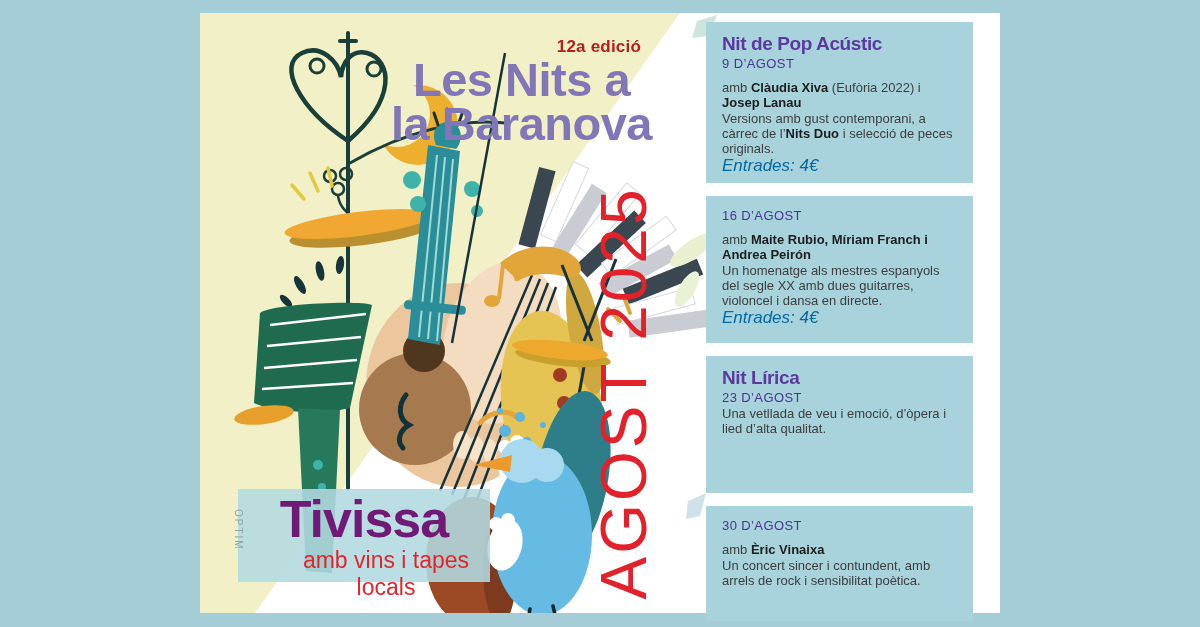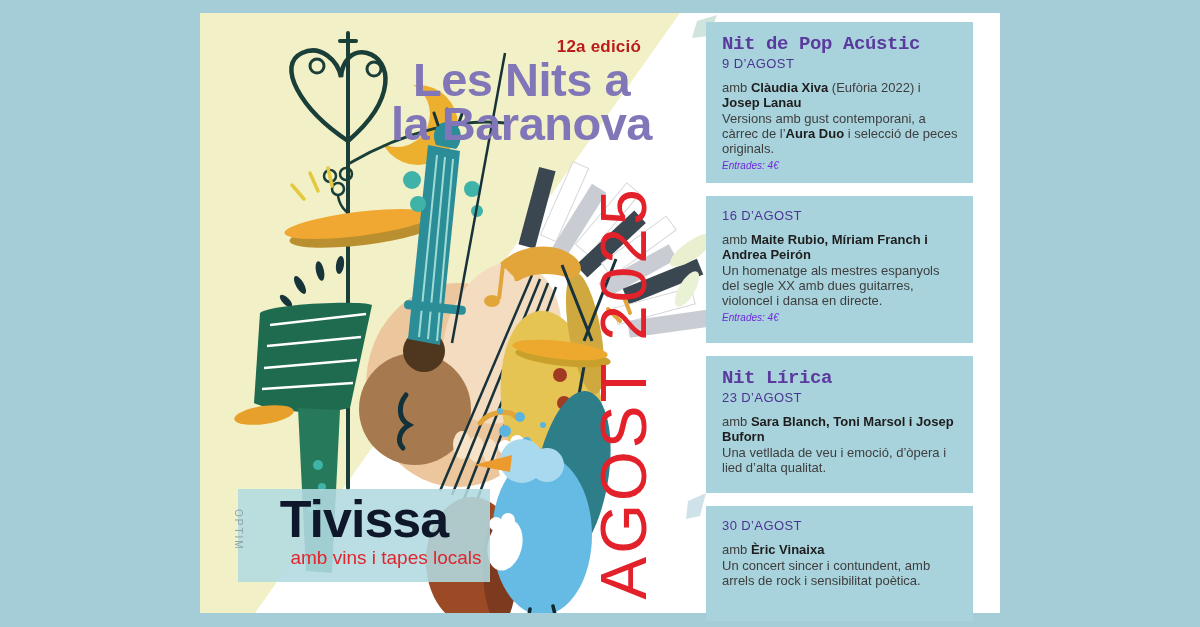--- a/index.html
+++ b/index.html
@@ -28,22 +28,22 @@
   .agost {
     position:absolute; left:209px; top:340px; width:430px; height:80px;
     transform:rotate(-90deg); text-align:center;
     font-size:64px; color:#e3212b; letter-spacing:3px; white-space:nowrap;
     line-height:80px;
   }
   .town-band {
     position:absolute; left:38px; top:476px; width:252px; height:93px;
     background:rgba(178,217,225,.88); text-align:center; padding-top:3px;
   }
-  .town { font-size:52px; line-height:54px; font-weight:bold; color:#0f172a; letter-spacing:-1px; }
-  .tagline { font-size:19px; color:#df262c; margin-top:1px;padding-left:44px; }
+  .town { font-size:52px; line-height:54px; font-weight:bold; color:#701a75; letter-spacing:-1px; }
+  .tagline { font-size:23px; color:#df262c; margin-top:1px;padding-left:44px; }
   .credit {
     position:absolute; left:8px; top:496px; width:60px;
     transform:rotate(90deg); transform-origin:18px 18px;
     font-size:10px; color:#8fa3ad; letter-spacing:2px; white-space:nowrap;
   }
 
   
   #events {
     position:absolute; left:706px; top:22px; width:267px;
     display:flex; flex-direction:column; gap:13px;
@@ -51,34 +51,33 @@
   .card {
     background:#a9d3dc; padding:11px 15px 9px 16px;
   }
   .card-1 { min-height:141px; }
   .card-2 { min-height:147px; }
   .card-3 { min-height:137px; }
   .card-4 { min-height:115px; }
   .card h2 {
     font-size:19px; line-height:22px; font-weight:bold; color:#5b3a9e;
     letter-spacing:-.4px;
-    font-family:Liberation Mono, monospace;
   }
   .card .date {
     font-size:13px; font-weight:normal; color:#4a3492; letter-spacing:.4px;
     margin-top:1px;
   }
   .card .lineup { margin-top:9px; }
   .card .lineup, .card .desc {
     font-size:13px; line-height:15px; color:#3d3d3d;
   }
   .card .desc { margin-top:1px; }
   .card .b { font-weight:bold; color:#1d1d1d; }
   .card .tickets {
-    font-size:10px; line-height:16px; font-style:italic; color:#6d28d9; margin-top:2px;
+    font-size:17px; line-height:16px; font-style:italic; color:#0369a1; margin-top:2px;
   }
 </style>
 </head>
 <body>
 
 <div id="page">
 
   <div id="canvas">
 
     <svg id="illu" viewBox="0 0 800 600" aria-hidden="true">
@@ -286,35 +285,34 @@
 
     <div class="credit">OPTIM</div>
   </div>
 
   <div id="events">
 
     <div class="card card-1">
       <h2>Nit de Pop Acústic</h2>
       <div class="date">9 D’AGOST</div>
       <div class="lineup"><span>amb </span><span class="b">Clàudia Xiva</span><span> (Eufòria 2022) i </span><span class="b">Josep Lanau</span></div>
-      <div class="desc"><span>Versions amb gust contemporani, a càrrec de l’</span><span class="b">Aura Duo</span><span> i selecció de peces originals.</span></div>
+      <div class="desc"><span>Versions amb gust contemporani, a càrrec de l’</span><span class="b">Nits Duo</span><span> i selecció de peces originals.</span></div>
       <div class="tickets">Entrades: 4€</div>
     </div>
 
     <div class="card card-2">
       <div class="date">16 D’AGOST</div>
       <div class="lineup"><span>amb </span><span class="b">Maite Rubio, Míriam Franch i Andrea Peirón</span></div>
       <div class="desc"><span>Un homenatge als mestres espanyols del segle XX amb dues guitarres, violoncel i dansa en directe.</span></div>
       <div class="tickets">Entrades: 4€</div>
     </div>
 
     <div class="card card-3">
       <h2>Nit Lírica</h2>
       <div class="date">23 D’AGOST</div>
-      <div class="lineup"><span>amb </span><span class="b">Sara Blanch, Toni Marsol i Josep Buforn</span></div>
       <div class="desc"><span>Una vetllada de veu i emoció, d’òpera i lied d’alta qualitat.</span></div>
     </div>
 
     <div class="card card-4">
       <div class="date">30 D’AGOST</div>
       <div class="lineup"><span>amb </span><span class="b">Èric Vinaixa</span></div>
       <div class="desc"><span>Un concert sincer i contundent, amb arrels de rock i sensibilitat poètica.</span></div>
 
     </div>
 

